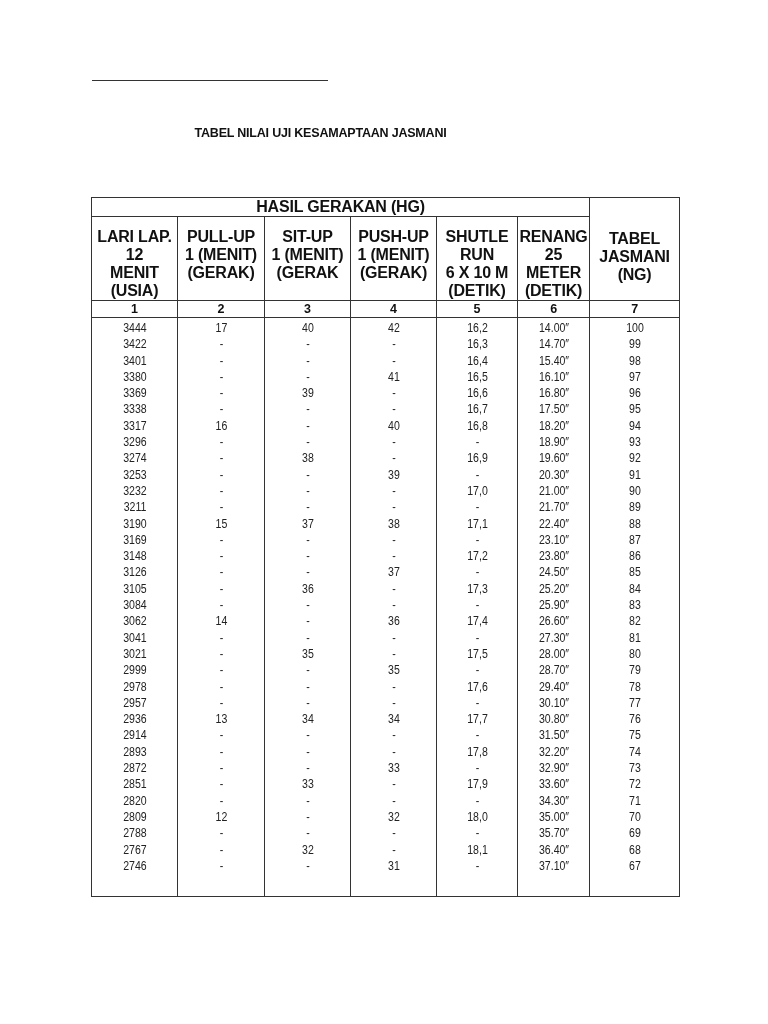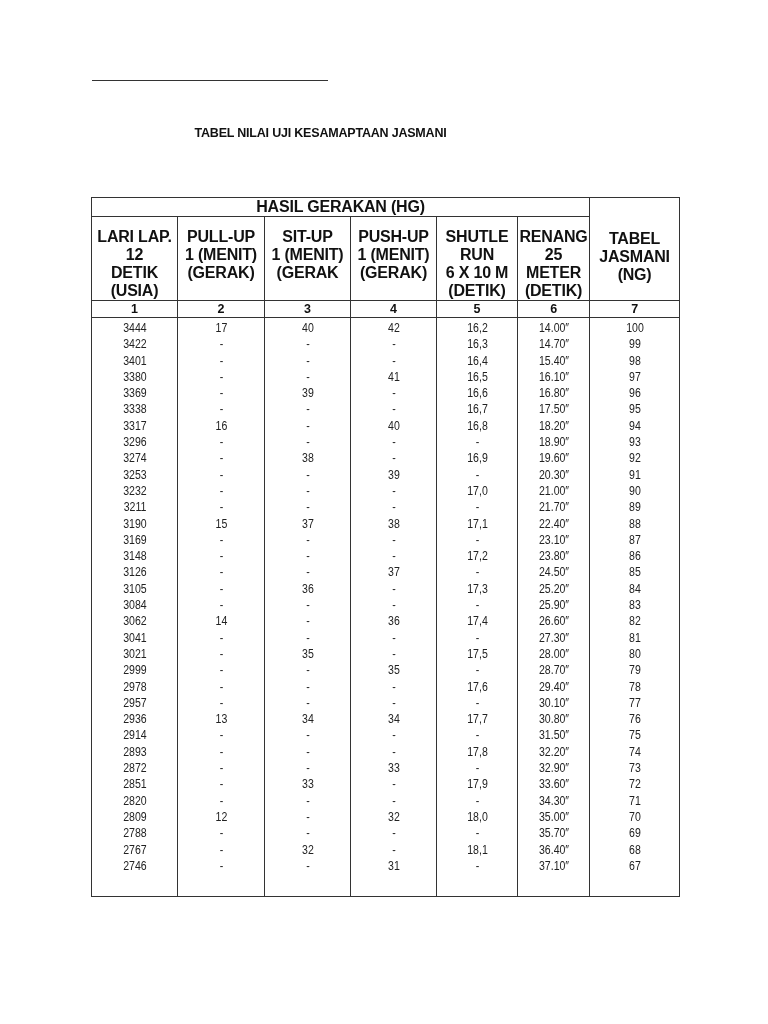--- a/index.html
+++ b/index.html
@@ -41,21 +41,21 @@
       <th colspan="6">HASIL GERAKAN (HG)</th>
       <th rowspan="2" style="border-bottom:1.5px solid #333; vertical-align:middle;">
         <div style="padding-top:16px">TABEL</div>
         <div>JASMANI</div>
         <div>(NG)</div>
       </th>
     </tr>
     <tr class="col-row">
       <th>
         <div>LARI LAP. 12</div>
-        <div>DETIK</div>
+        <div>MENIT</div>
         <div>(USIA)</div>
       </th>
       <th>
         <div>PULL-UP</div>
         <div>1 (MENIT)</div>
         <div>(GERAK)</div>
       </th>
       <th>
         <div>SIT-UP</div>
         <div>1 (MENIT)</div>

